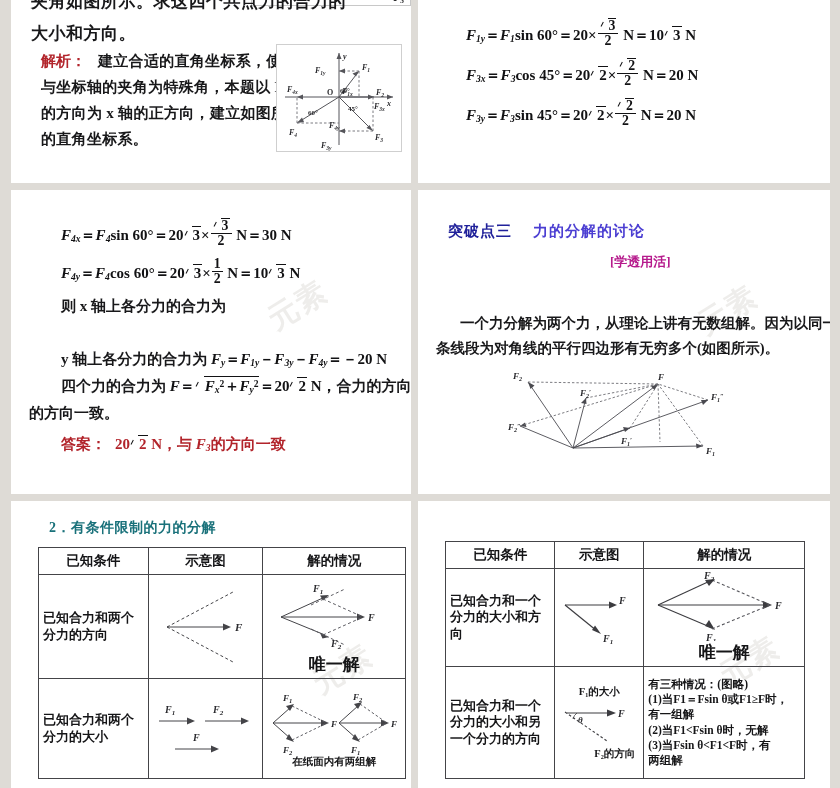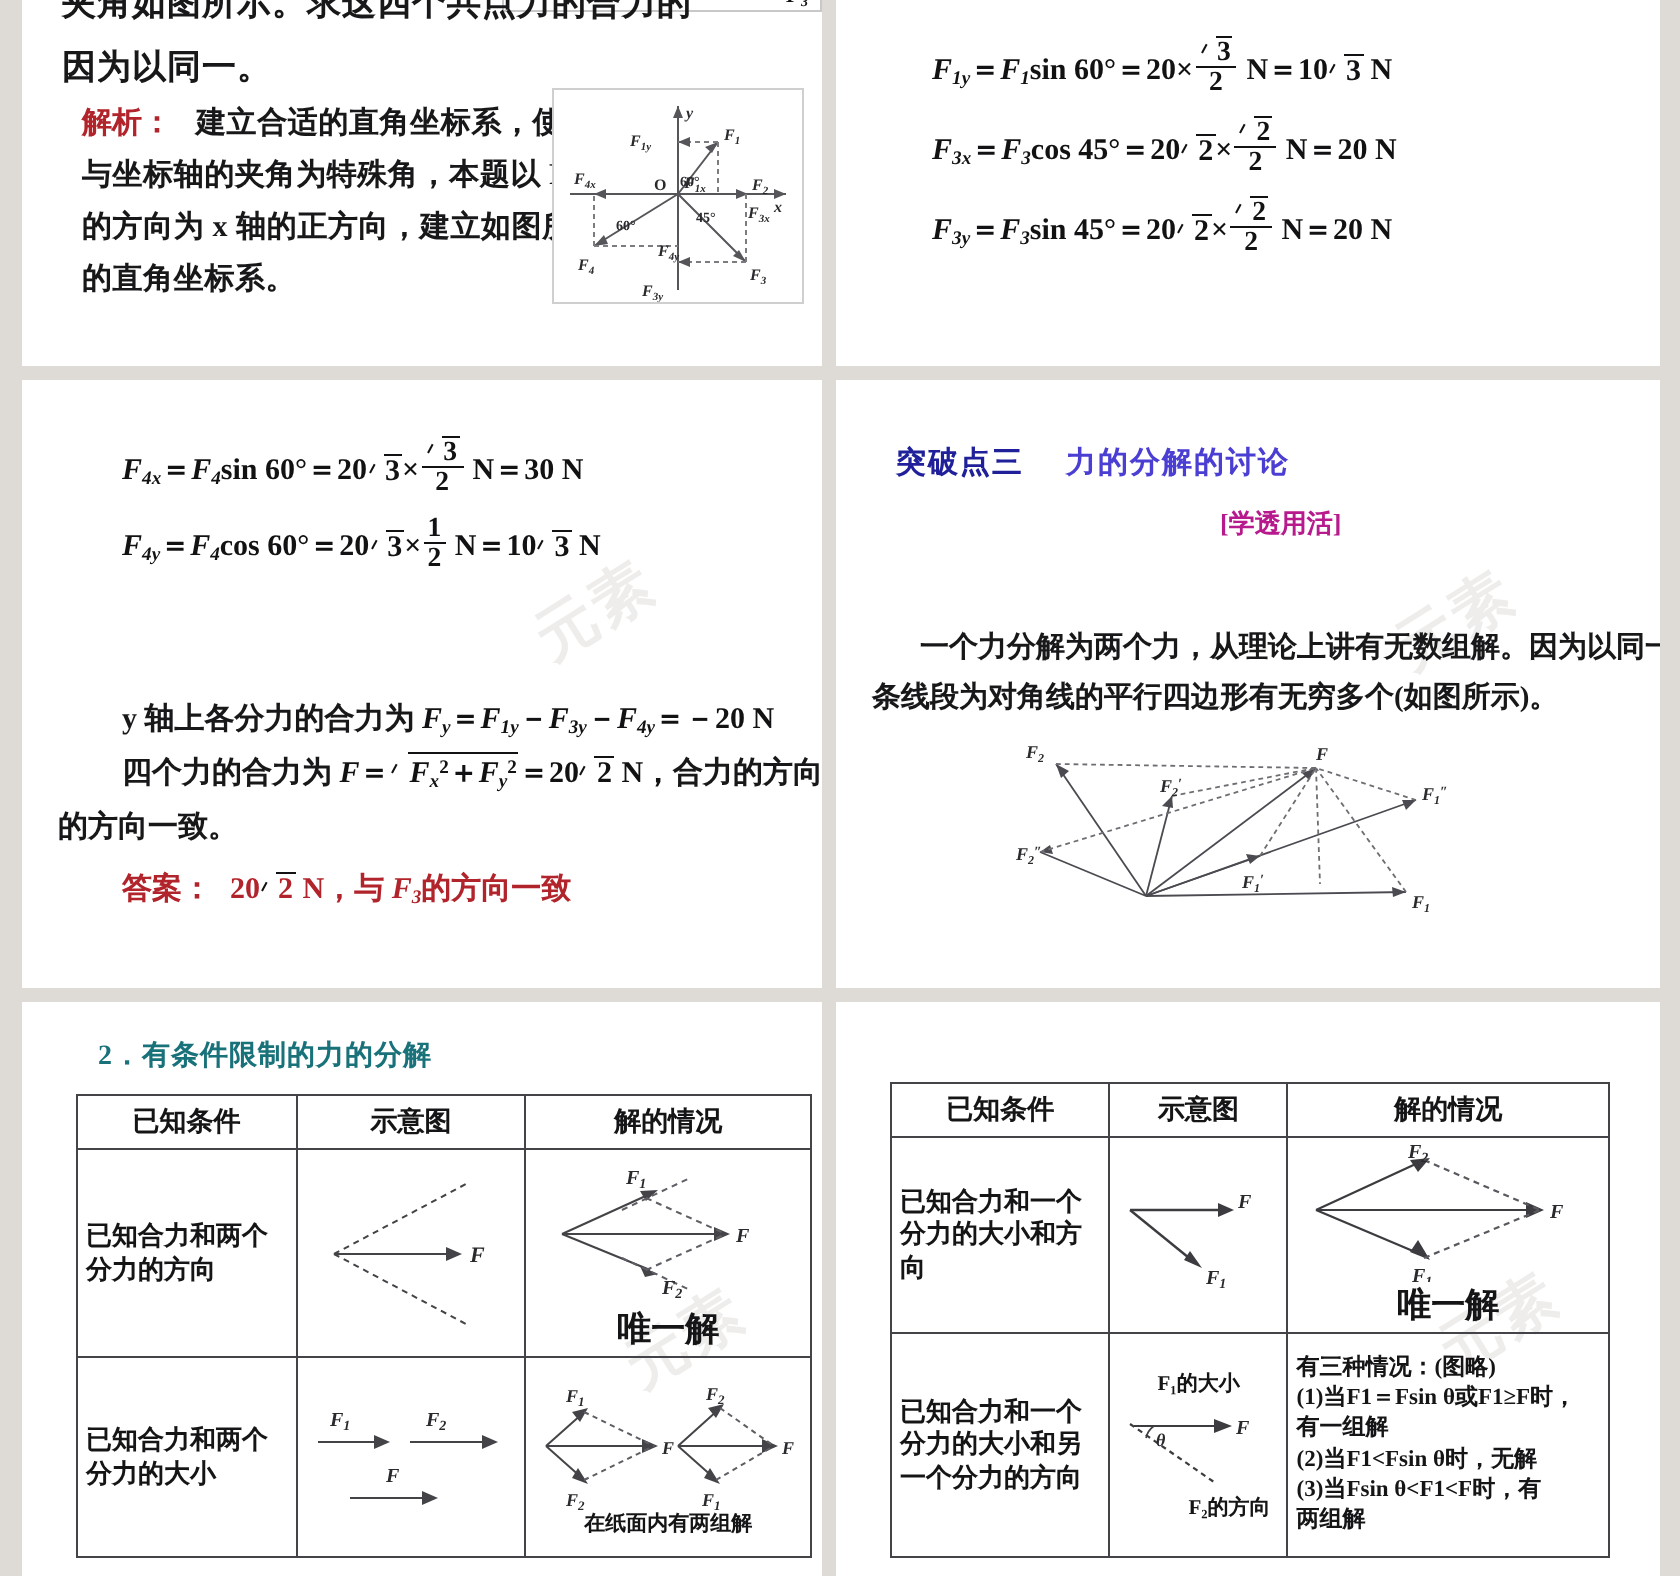--- a/index.html
+++ b/index.html
@@ -137,21 +137,21 @@
   <div class="slide s-tl">
     <div class="inner">
       <div class="clipbox" style="left:240px; top:-20px; width:160px; height:26px;">
         <span class="math" style="position:absolute; right:6px; bottom:0px; font-size:11px;">
           <i>F</i><sub>3</sub>
         </span>
       </div>
 
       <div class="ln cn" style="left:20px; top:-10px; font-size:17px; letter-spacing:0.5px;">夹角如图所示。求这四个共点力的合力的</div>
 
-      <div class="ln cn" style="left:20px; top:22px; font-size:17px; letter-spacing:0.5px;">因为以同一。</div>
+      <div class="ln cn" style="left:20px; top:22px; font-size:17px; letter-spacing:0.5px;">大小和方向。</div>
 
       <div class="ln cn red" style="left:30px; top:52px; font-size:15px;">解析：</div>
 
       <div class="ln cn" style="left:87px; top:52px; font-size:15px; letter-spacing:0.3px;">建立合适的直角坐标系，使各力</div>
       <div class="ln cn" style="left:30px; top:78px; font-size:15px; letter-spacing:0.3px;">与坐标轴的夹角为特殊角，本题以 F₂</div>
       <div class="ln cn" style="left:30px; top:104px; font-size:15px; letter-spacing:0.3px;">的方向为 x 轴的正方向，建立如图所示</div>
       <div class="ln cn" style="left:30px; top:130px; font-size:15px; letter-spacing:0.3px;">的直角坐标系。</div>
 
       <div class="dgm" style="left:265px; top:44px; width:126px; height:108px;">
         <svg width="124" height="106" viewBox="0 0 124 106">
@@ -230,20 +230,21 @@
     <div class="inner">
       <div class="wm" style="left:255px; top:95px;">元素</div>
 
       <div class="math ln" style="left:50px; top:28px; font-size:15px;">
         <i>F</i><sub>4x</sub>＝<i>F</i><sub>4</sub>sin 60°＝20<span class="rad"><span>3</span></span>×<span class="frac"><span class="num"><span class="rad"><span>3</span></span></span><span class="den">2</span></span> N＝30 N
       </div>
       <div class="math ln" style="left:50px; top:67px; font-size:15px;">
         <i>F</i><sub>4y</sub>＝<i>F</i><sub>4</sub>cos 60°＝20<span class="rad"><span>3</span></span>×<span class="frac"><span class="num">1</span><span class="den">2</span></span> N＝10<span class="rad"><span>3</span></span> N
       </div>
 
+      <div class="ln cn" style="left:50px; top:107px; font-size:15px;">则 x 轴上各分力的合力为</div>
 
 
       <div class="math ln" style="left:50px; top:160px; font-size:15px;">
         <span class="cn" style="font-style:normal;">y 轴上各分力的合力为 </span><i>F</i><sub>y</sub>＝<i>F</i><sub>1y</sub>－<i>F</i><sub>3y</sub>－<i>F</i><sub>4y</sub>＝－20 N
       </div>
 
       <div class="math ln" style="left:50px; top:186px; font-size:15px;">
         <span class="cn" style="font-style:normal;">四个力的合力为 </span><i>F</i>＝<span class="rad" style="padding-left:8px;"><span><i>F</i><sub>x</sub><sup>2</sup>＋<i>F</i><sub>y</sub><sup>2</sup></span></span>＝20<span class="rad"><span>2</span></span> N，<span class="cn" style="font-style:normal;">合力的方向与 </span>
       </div>
 

